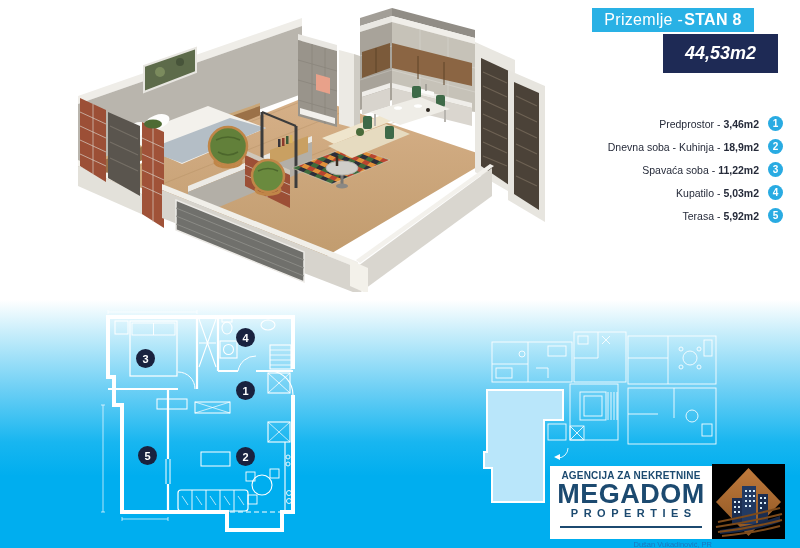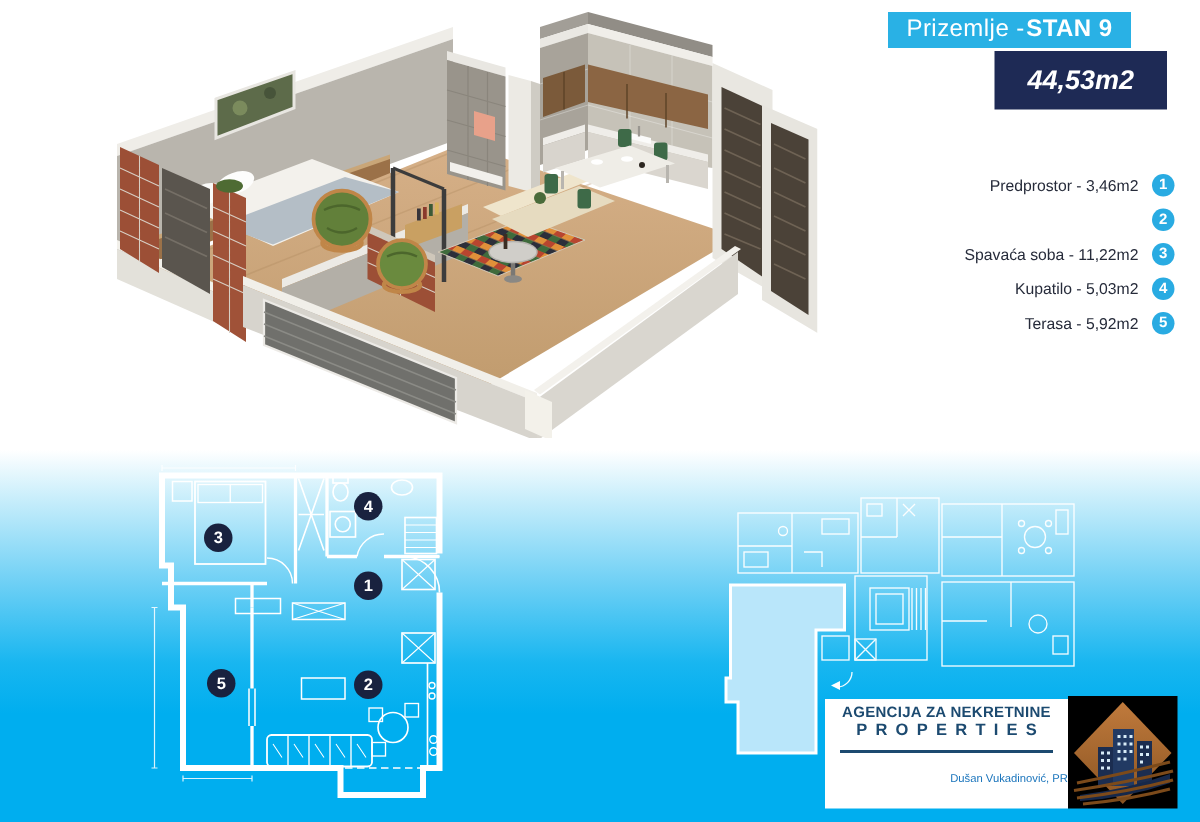--- a/index.html
+++ b/index.html
@@ -11,21 +11,21 @@
   
   .title-bar{position:absolute;left:592px;top:8px;width:162px;height:24px;background:#29b1e5;
     color:#fff;display:flex;align-items:center;justify-content:center;font-size:16px;letter-spacing:.3px;}
   .title-bar b{font-weight:800;margin-left:1px;}
   .area-bar{position:absolute;left:663px;top:34px;width:115px;height:39px;background:#1e2a55;
     color:#fff;display:flex;align-items:center;justify-content:center;font-size:18px;font-weight:800;font-style:italic;}
   
   .room-list{position:absolute;top:112px;right:17px;}
   .room-row{display:flex;align-items:center;justify-content:flex-end;height:23px;}
   .room-label{font-size:10.5px;color:#262b3a;margin-right:9px;white-space:nowrap;}
-  .room-label b{font-weight:400;}
+  .room-label b{font-weight:700;}
   .num-badge{width:15px;height:15px;border-radius:50%;background:#29abe2;color:#fff;
     font-size:10px;font-weight:800;display:flex;align-items:center;justify-content:center;flex:0 0 15px;}
   
   .render3d{position:absolute;left:60px;top:0;width:485px;height:292px;}
   
   .plan-left{position:absolute;left:100px;top:309px;width:215px;height:239px;}
   .plan-left svg{position:absolute;left:0;top:0;}
   .marker{position:absolute;width:19px;height:19px;border-radius:50%;background:#19223f;color:#fff;
     font-size:11px;font-weight:800;display:flex;align-items:center;justify-content:center;}
   .plan-right{position:absolute;left:478px;top:328px;width:285px;height:178px;}
@@ -196,32 +196,33 @@
 
     <g>
       <polygon points="296,260 430,164 434,166 300,263" fill="#f3f1ec"></polygon>
       <polygon points="298,266 432,168 432,196 298,294" fill="#d9d6cf"></polygon>
       <polygon points="290,260 308,268 308,294 290,286" fill="#f3f1ea"></polygon>
     </g>
   </svg>
 
   <div class="title-bar">
     <span>Prizemlje - </span>
-      <b>STAN 9</b>
+      <b>STAN 8</b>
   </div>
   <div class="area-bar">
     <span>44,53m2</span>
   </div>
 
   <div class="room-list">
     <div class="room-row">
       <span class="room-label"><span>Predprostor</span><span> - </span><b>3,46m2</b></span>
       <span class="num-badge">1</span>
     </div>
     <div class="room-row">
+      <span class="room-label"><span>Dnevna soba - Kuhinja</span><span> - </span><b>18,9m2</b></span>
       <span class="num-badge">2</span>
     </div>
     <div class="room-row">
       <span class="room-label"><span>Spavaća soba</span><span> - </span><b>11,22m2</b></span>
       <span class="num-badge">3</span>
     </div>
     <div class="room-row">
       <span class="room-label"><span>Kupatilo</span><span> - </span><b>5,03m2</b></span>
       <span class="num-badge">4</span>
     </div>
@@ -337,20 +338,21 @@
 
         <rect x="70" y="96" width="18" height="16"></rect>
         <path d="M90,120 A10,10 0 0 1 80,130"></path>
       </g>
       <polygon points="82,126 82,132 76,129" fill="#fff"></polygon>
     </svg>
   </div>
 
   <div class="logo-text-box">
     <div class="agency-line">AGENCIJA ZA NEKRETNINE</div>
+    <div class="brand">MEGADOM</div>
     <div class="subbrand">PROPERTIES</div>
     <div class="registrant">Dušan Vukadinović, PR</div>
   </div>
   <div class="logo-mark-box">
     <svg viewBox="0 0 73 75" width="73" height="75" xmlns="http://www.w3.org/2000/svg">
       <defs>
         <linearGradient id="dia" x1="0" y1="0" x2="0" y2="1">
           <stop offset="0" stop-color="#c07a3c"></stop>
             <stop offset="1" stop-color="#8a5422"></stop>
         </linearGradient>

